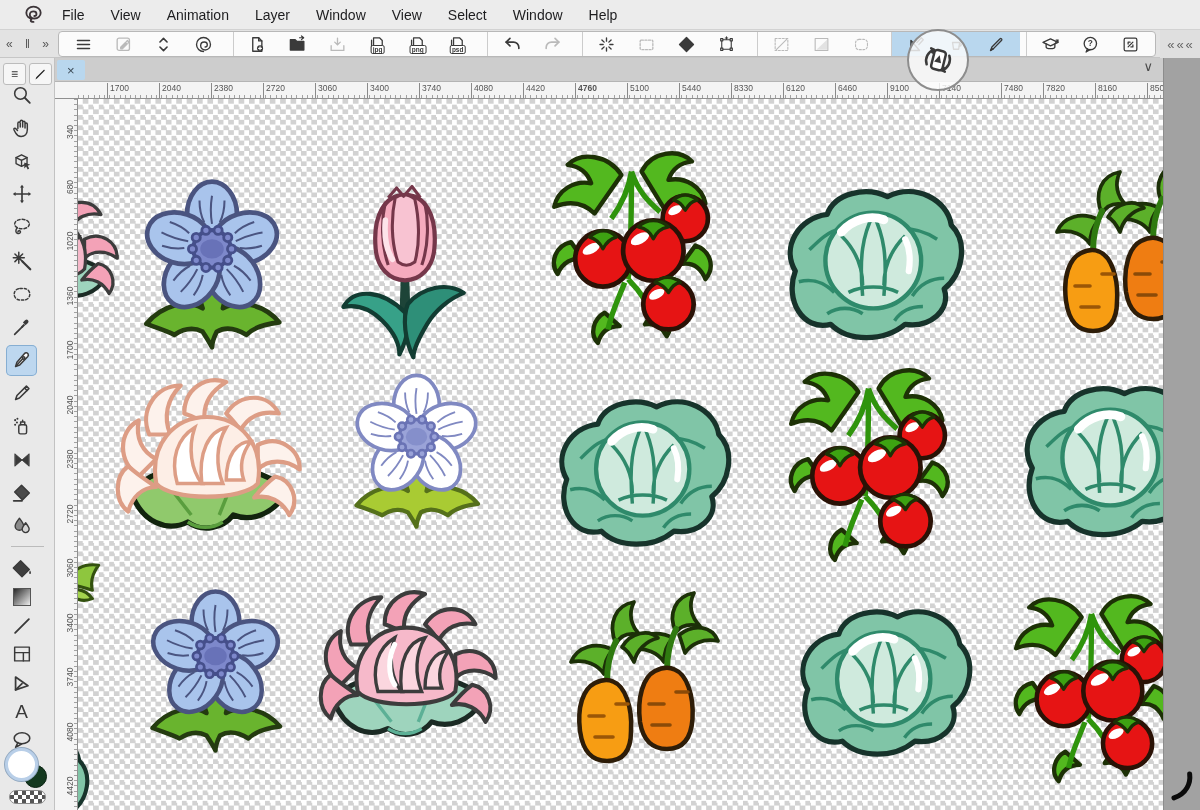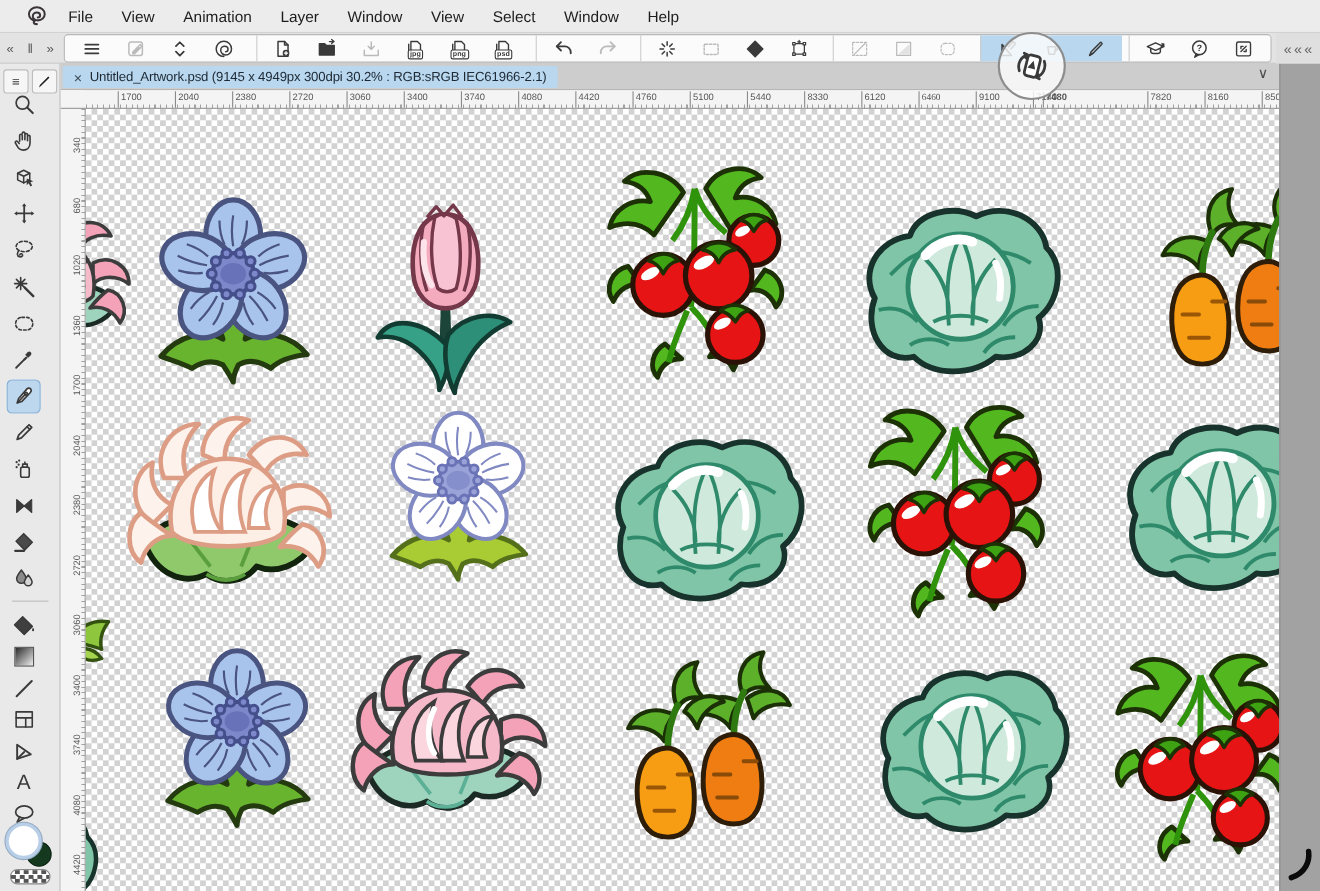--- a/index.html
+++ b/index.html
@@ -500,45 +500,44 @@
           <path d="M12.3 9l-2.4 4.4h4.3z" fill="#3a3a3a" stroke="none"></path>
         </g>
         <path d="M5.2 14.6C4 10.8 6 7 9.6 5.8M9.6 5.8L7.9 5M9.6 5.8l-.9 1.7"></path>
         <path d="M18.8 9.4c1.2 3.8-.8 7.6-4.4 8.8M14.4 18.2l1.7.8M14.4 18.2l.9-1.7"></path>
       </svg>
     </div>
 
   <div class="tab-bar">
     <div class="doc-tab">
       <span class="tab-close">×</span>
-      <span class="tab-title">Untitled_Artwork.psd (9145 x 4949px 300dpi 30.2% : RGB:sRGB IEC61966-2.1)</span>
     </div>
     <span class="tab-list-btn">∨</span>
   </div>
 
   <div class="ruler-corner"></div>
   <div class="ruler-top">
       <span class="rt-lab" style="left: 55px;">1700</span>
       <span class="rt-lab" style="left: 107px;">2040</span>
       <span class="rt-lab" style="left: 159px;">2380</span>
       <span class="rt-lab" style="left: 211px;">2720</span>
       <span class="rt-lab" style="left: 263px;">3060</span>
       <span class="rt-lab" style="left: 315px;">3400</span>
       <span class="rt-lab" style="left: 367px;">3740</span>
       <span class="rt-lab" style="left: 419px;">4080</span>
       <span class="rt-lab" style="left: 471px;">4420</span>
-      <span class="rt-lab" style="left: 523px;">4760</span>
+      <span class="rt-lab" style="left: 523px; font-weight: bold;">4760</span>
       <span class="rt-lab" style="left: 575px;">5100</span>
       <span class="rt-lab" style="left: 627px;">5440</span>
       <span class="rt-lab" style="left: 679px;">8330</span>
       <span class="rt-lab" style="left: 731px;">6120</span>
-      <span class="rt-lab" style="left: 783px; font-family: Liberation Serif, serif;">6460</span>
+      <span class="rt-lab" style="left: 783px;">6460</span>
       <span class="rt-lab" style="left: 835px;">9100</span>
       <span class="rt-lab" style="left: 887px;">7140</span>
-      <span class="rt-lab" style="left: 896px; font-weight: bold;">7480</span>
+      <span class="rt-lab" style="left: 949px;">7480</span>
       <span class="rt-lab" style="left: 991px;">7820</span>
       <span class="rt-lab" style="left: 1043px;">8160</span>
       <span class="rt-lab" style="left: 1095px;">8500</span>
     </div>
   <div class="ruler-left">
       <span class="rl-lab" style="top: 28px;">340</span>
       <span class="rl-lab" style="top: 82.5px;">680</span>
       <span class="rl-lab" style="top: 137px;">1020</span>
       <span class="rl-lab" style="top: 191.5px;">1360</span>
       <span class="rl-lab" style="top: 246px;">1700</span>

